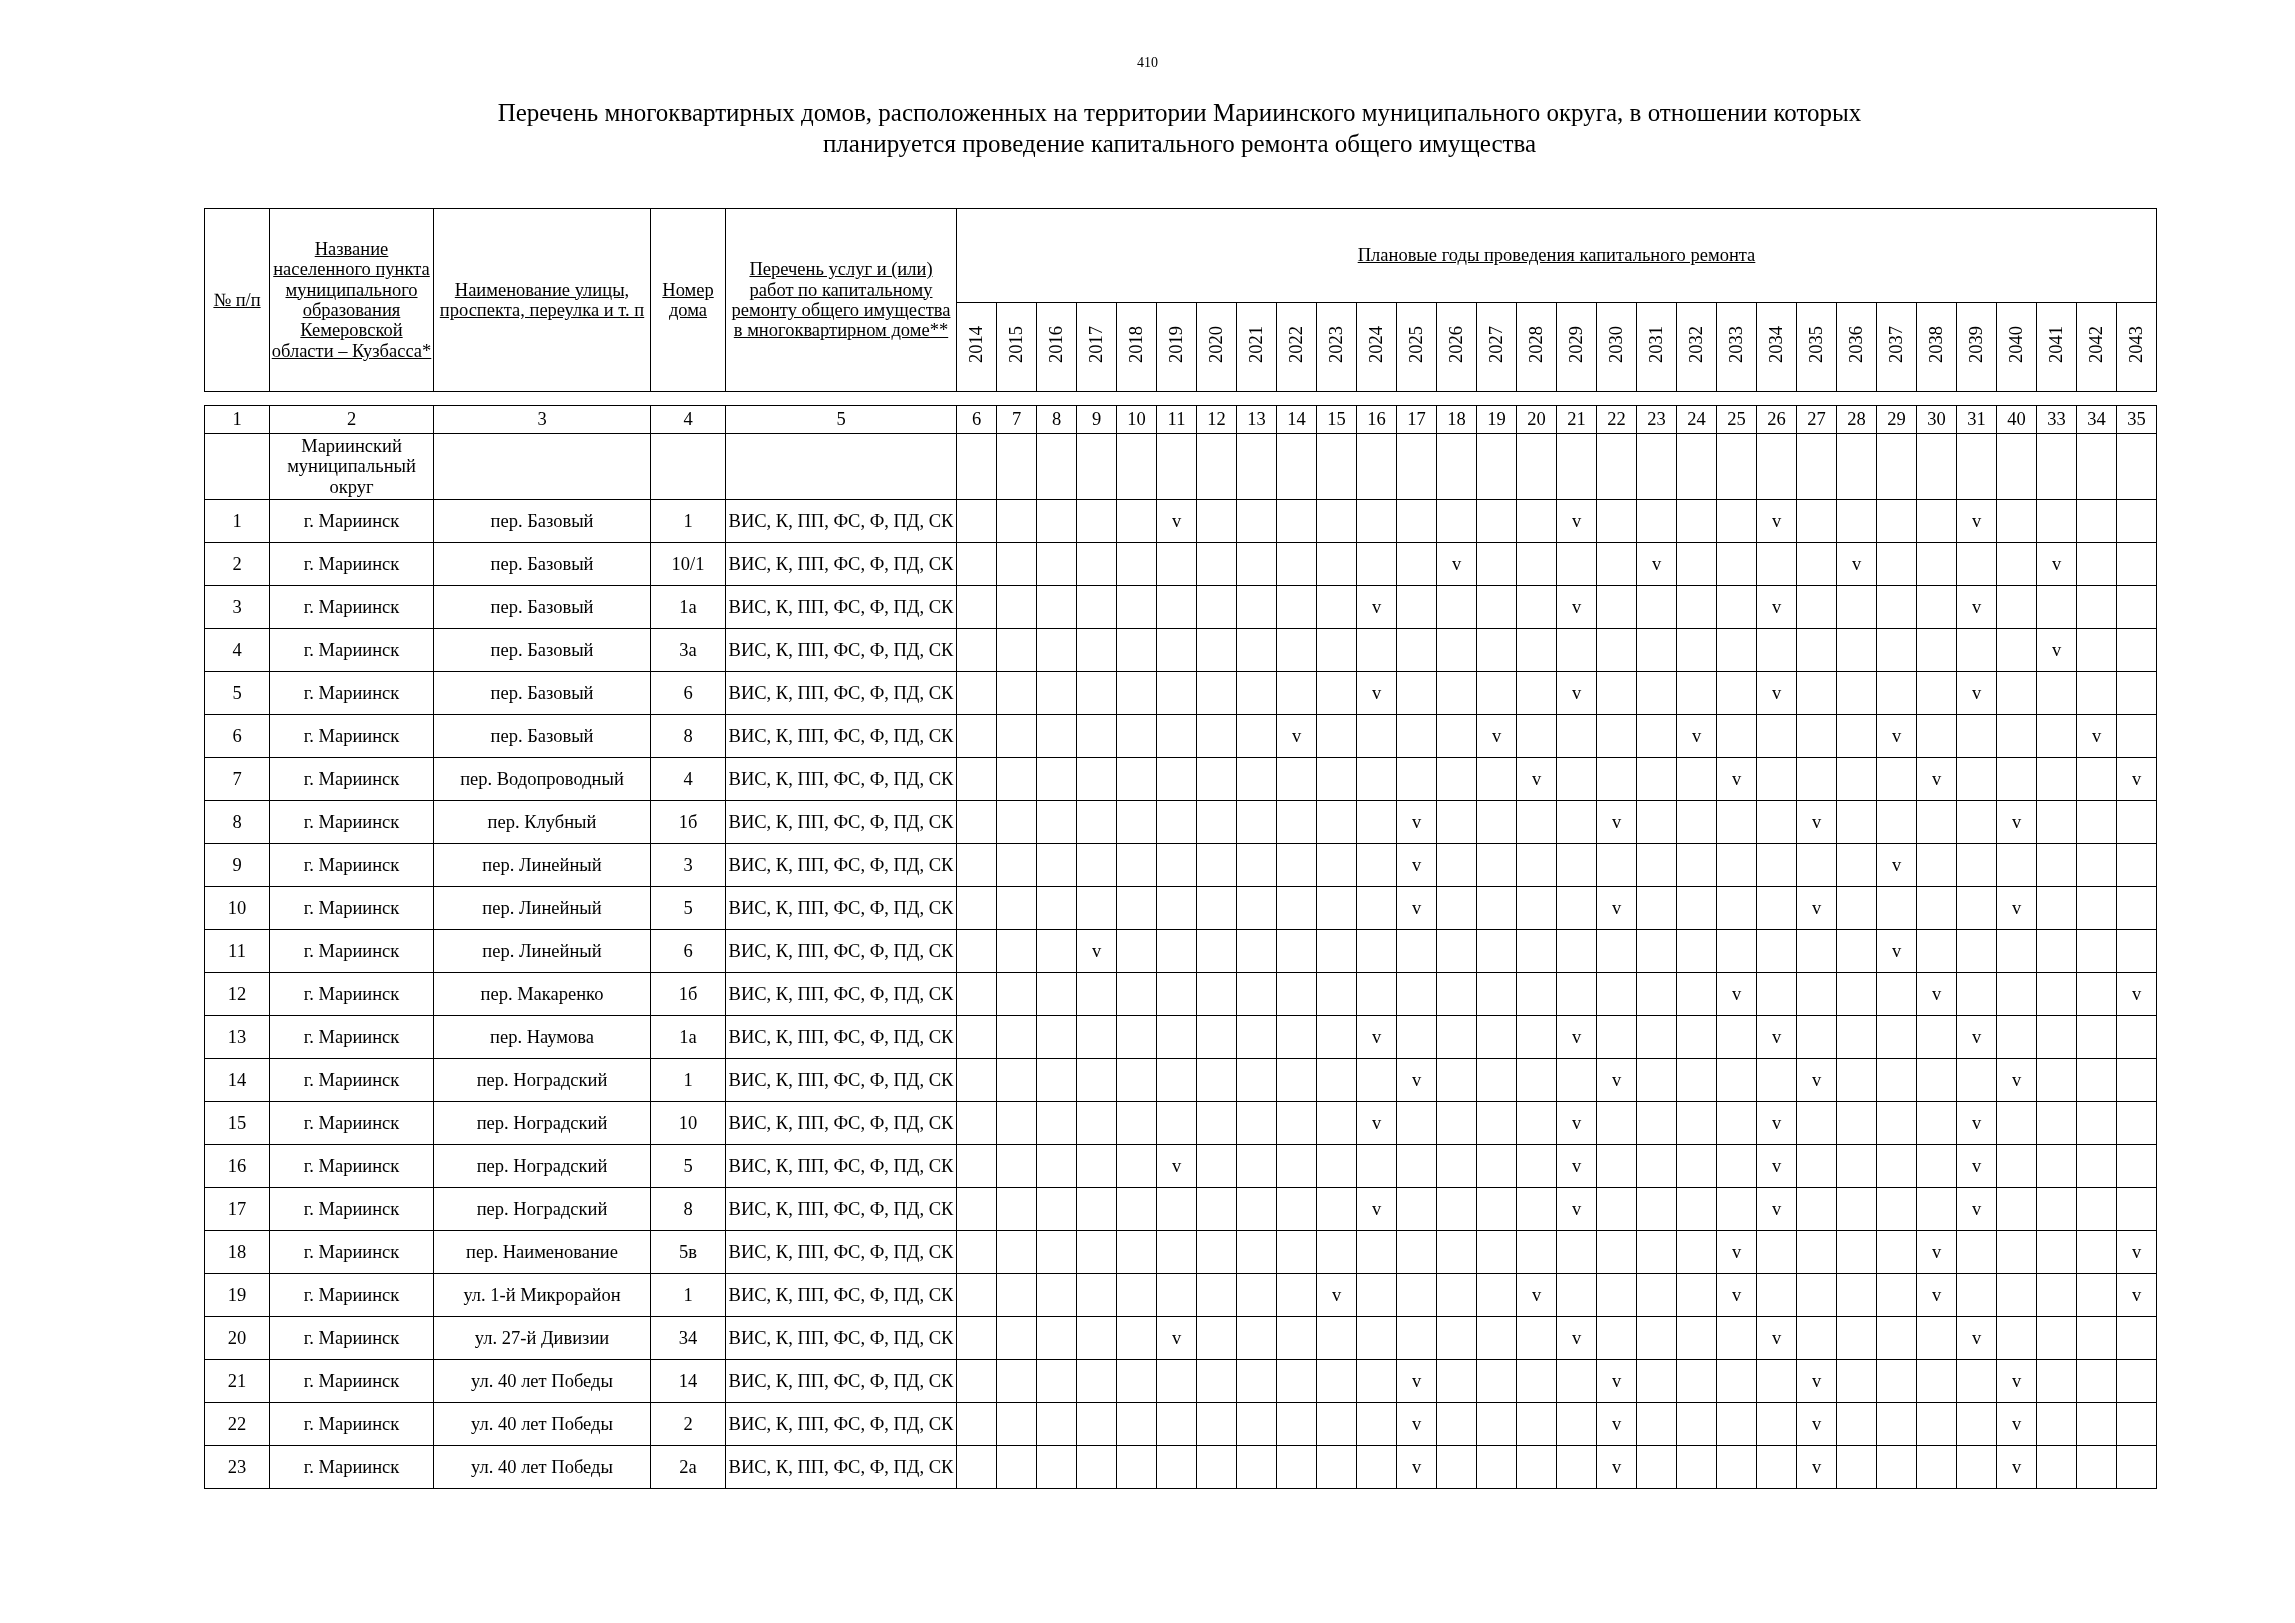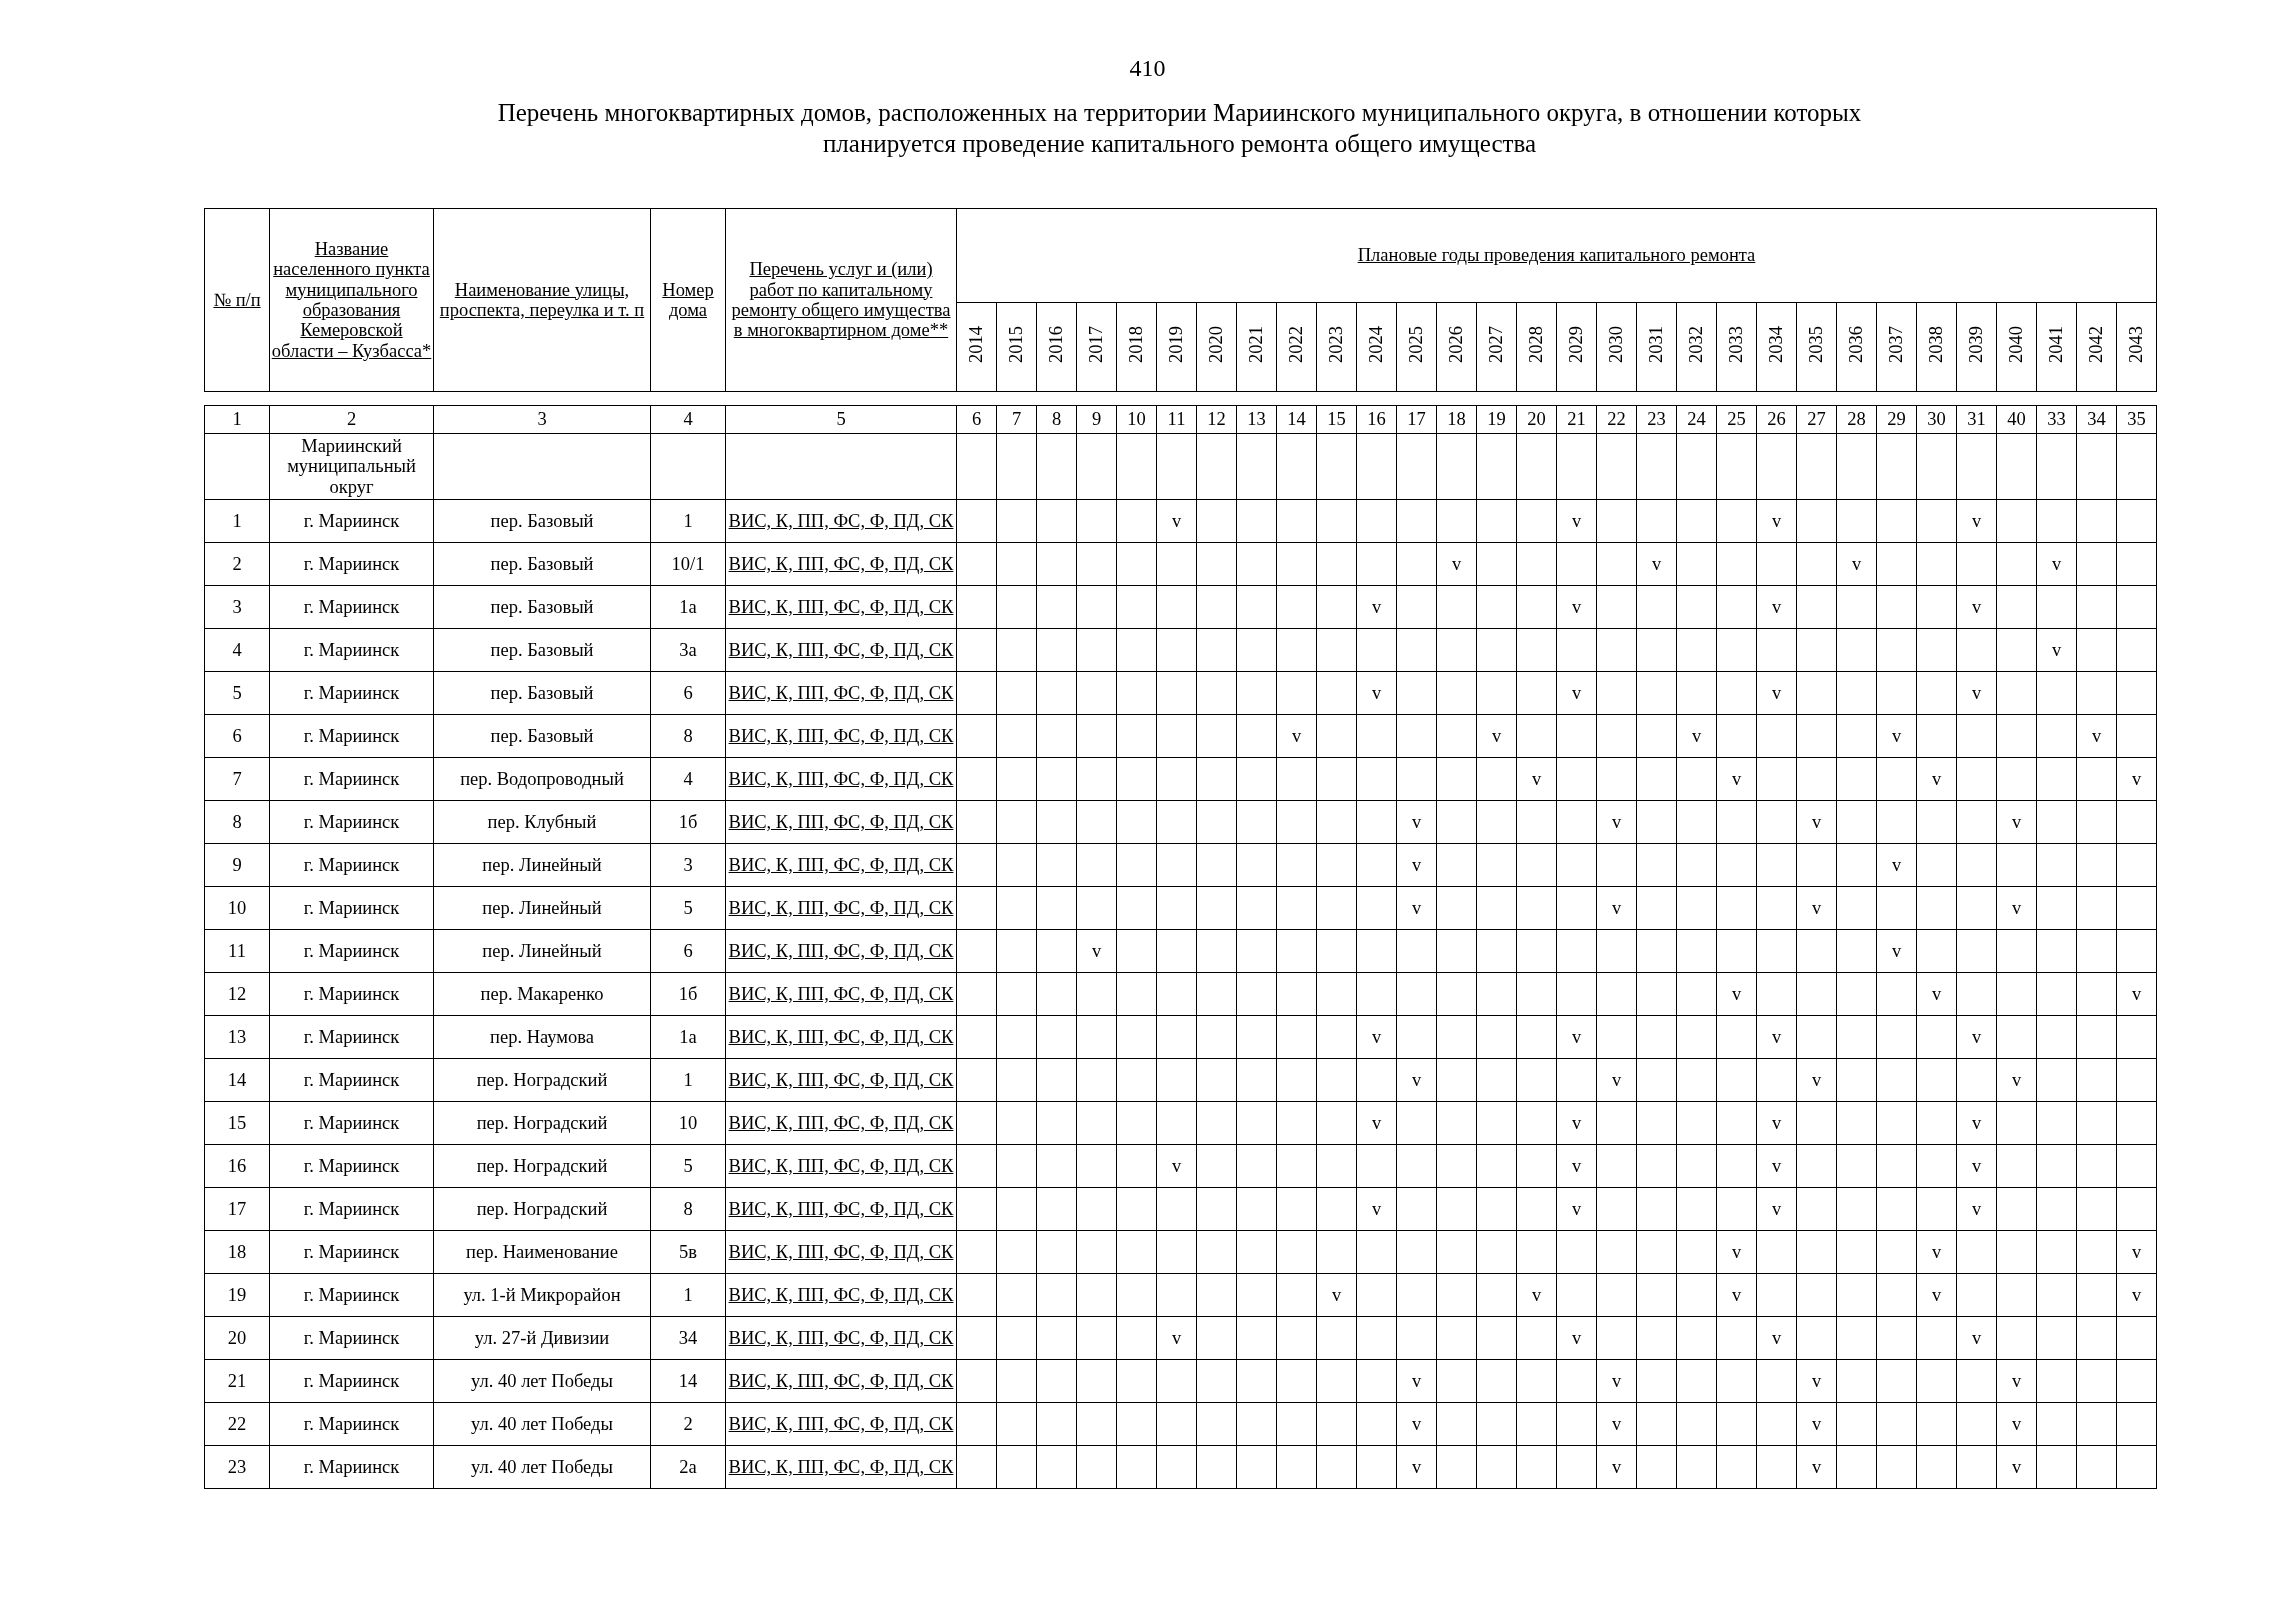--- a/index.html
+++ b/index.html
@@ -1,29 +1,29 @@
 <!DOCTYPE html>
 <html style="font-size:7.4px"><head>
 <meta charset="utf-8">
 <style>
   html, body { margin: 0; padding: 0; background: #ffffff; }
   body { width: 2295px; height: 1623px; position: relative; font-family: "Liberation Serif", serif; color: #000; }
-  .page-num { position: absolute; top: 55px; left: 0; width: 100%; text-align: center; font-size: 24px; }
+  .page-num { position: absolute; top: 55px; left: 0; width: 100%; text-align: center; font-size: 14px; }
   .title { position: absolute; top: 98px; left: 370px; width: 1619px; text-align: center; font-size: 25px; line-height: 30.5px; }
   table.main { position: absolute; left: 204px; top: 208px; border-collapse: collapse; table-layout: fixed; }
   table.main td, table.main th { border: 1.4px solid #000; padding: 0; font-weight: normal; font-size: 18.5px; text-align: center; vertical-align: middle; line-height: 20.4px; }
   .hdr-cell { height: 93px; text-decoration: underline; }
   .year-cell { height: 88px; }
   .year-txt { display: inline-block; writing-mode: vertical-rl; transform: rotate(180deg); font-size: 18.5px; }
   tr.spacer td { border-left: none; border-right: none; height: 13px; }
   tr.numrow td { height: 27px; }
   tr.region td { height: 65px; }
   tr.datarow td { height: 42px; }
   td.left { text-align: left; padding-left: 10.2px; }
-  td.svc { text-align: left; padding-left: 11px; padding-right: 4.6px; font-size: 18.5px; line-height: 18.5px; text-decoration: underline; }
+  td.svc { text-align: left; padding-left: 11px; padding-right: 4.6px; font-size: 18.5px; line-height: 18.5px; }
   td.mark { font-size: 18.5px; }
   .c1 { width: 65px; } .c2 { width: 164px; } .c3 { width: 217px; } .c4 { width: 75px; } .c5 { width: 231px; } .cy { width: 40px; }
 </style>
 </head>
 <body>
 
 <div class="page-num">410</div>
 <div class="title">
   <div>Перечень многоквартирных домов, расположенных на территории Мариинского муниципального округа, в отношении которых</div>
   <div>планируется проведение капитального ремонта общего имущества</div>

